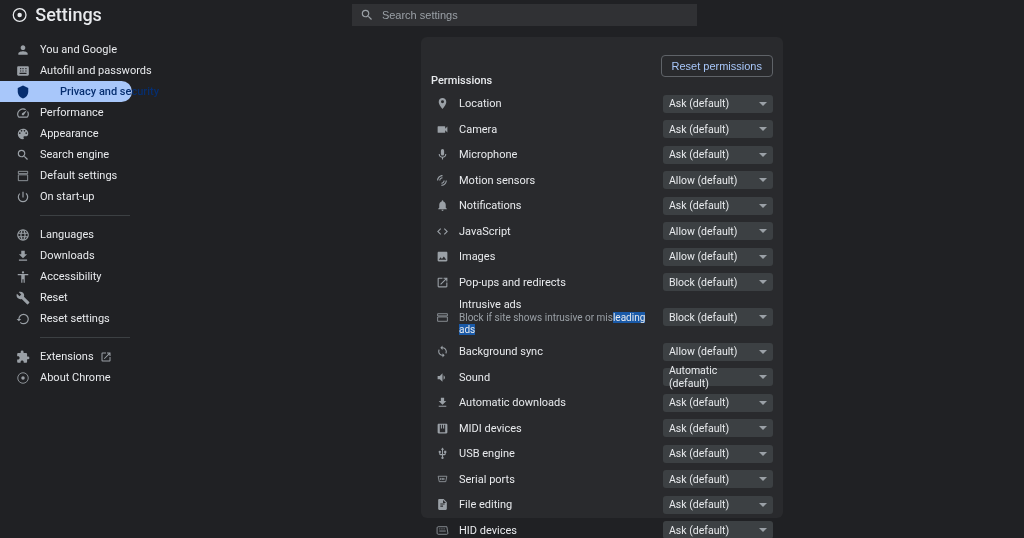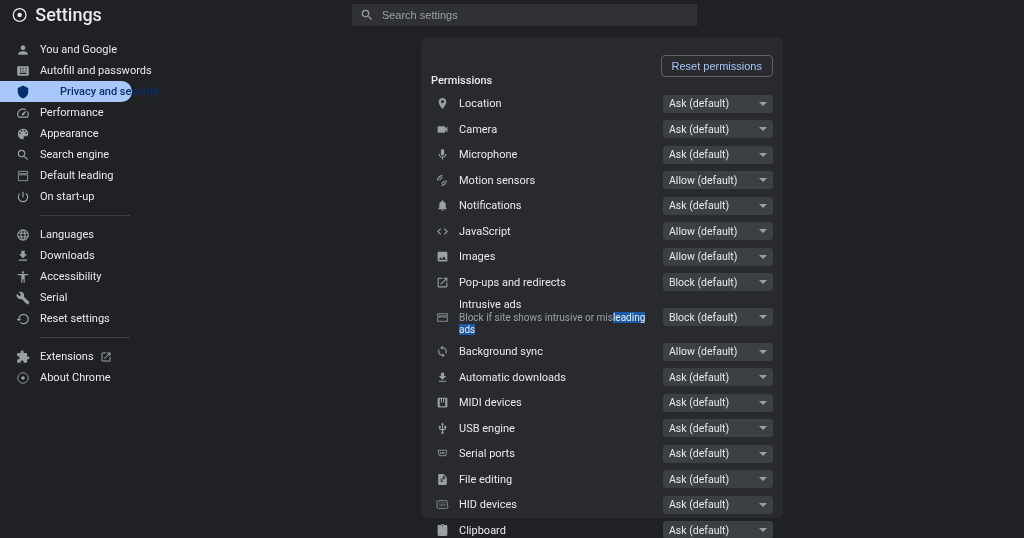--- a/index.html
+++ b/index.html
@@ -123,21 +123,21 @@
             </svg>
           </span>
         <span class="side-label">Search engine</span>
       </div>
       <div class="side-item">
         <span class="side-icon">
             <svg viewBox="0 0 24 24">
               <path d="M4 4h16v4H4zM4 10h16v10H4z" fill="none" stroke="#9aa0a6" stroke-width="1.5"></path>
             </svg>
           </span>
-        <span class="side-label">Default leading</span>
+        <span class="side-label">Default settings</span>
       </div>
       <div class="side-item">
         <span class="side-icon">
             <svg viewBox="0 0 24 24">
               <path d="M13 3h-2v10h2V3zm4.83 2.17l-1.42 1.42A6.92 6.92 0 0 1 19 12c0 3.87-3.13 7-7 7s-7-3.13-7-7c0-2.02.86-3.84 2.24-5.12L5.83 5.46A8.932 8.932 0 0 0 3 12a9 9 0 0 0 18 0c0-2.74-1.23-5.18-3.17-6.83z"></path>
             </svg>
           </span>
         <span class="side-label">On start-up</span>
       </div>
     </div>
@@ -166,21 +166,21 @@
             </svg>
           </span>
         <span class="side-label">Accessibility</span>
       </div>
       <div class="side-item">
         <span class="side-icon">
             <svg viewBox="0 0 24 24">
               <path d="M22.7 19l-9.1-9.1c.9-2.3.4-5-1.5-6.9-2-2-5-2.4-7.4-1.3L9 6 6 9 1.6 4.7C.4 7.1.9 10.1 2.9 12.1c1.9 1.9 4.6 2.4 6.9 1.5l9.1 9.1c.4.4 1 .4 1.4 0l2.3-2.3c.5-.4.5-1.1.1-1.4z"></path>
             </svg>
           </span>
-        <span class="side-label">Serial</span>
+        <span class="side-label">Reset</span>
       </div>
       <div class="side-item">
         <span class="side-icon">
             <svg viewBox="0 0 24 24">
               <path d="M13 3a9 9 0 0 0-9 9H1l3.89 3.89.07.14L9 12H6c0-3.87 3.13-7 7-7s7 3.13 7 7-3.13 7-7 7c-1.93 0-3.68-.79-4.94-2.06l-1.42 1.42A8.954 8.954 0 0 0 13 21a9 9 0 0 0 0-18z"></path>
             </svg>
           </span>
         <span class="side-label">Reset settings</span>
       </div>
     </div>
@@ -362,20 +362,35 @@
 
     </div>
     <div class="perm-select">
       <span>Allow (default)</span>
       <span class="chev"></span>
     </div>
           </div>
           <div class="perm-row">
     <span class="perm-icon">
               <svg viewBox="0 0 24 24">
+                <path d="M3 9v6h4l5 5V4L7 9H3zm13.5 3A4.5 4.5 0 0 0 14 7.97v8.05c1.48-.73 2.5-2.25 2.5-4.02z"></path>
+              </svg>
+            </span>
+    <div class="perm-text">
+      <div class="perm-label">Sound</div>
+
+    </div>
+    <div class="perm-select">
+      <span>Automatic (default)</span>
+      <span class="chev"></span>
+    </div>
+          </div>
+          <div class="perm-row">
+    <span class="perm-icon">
+              <svg viewBox="0 0 24 24">
                 <path d="M19 9h-4V3H9v6H5l7 7 7-7zM5 18v2h14v-2H5z"></path>
               </svg>
             </span>
     <div class="perm-text">
       <div class="perm-label">Automatic downloads</div>
 
     </div>
     <div class="perm-select">
       <span>Ask (default)</span>
       <span class="chev"></span>

